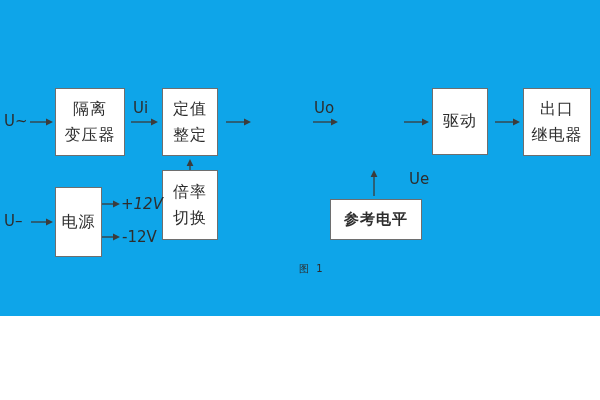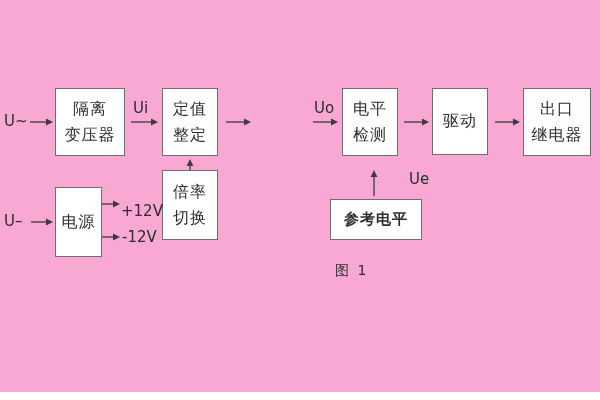--- a/index.html
+++ b/index.html
@@ -4,22 +4,22 @@
 <style>
   html, body {
     margin: 0;
     padding: 0;
     background: #ffffff;
     font-family: "DejaVu Sans", "Liberation Sans", sans-serif;
   }
   #canvas {
     position: relative;
     width: 600px;
-    height: 392px;
-    background: #f9a8d4;
+    height: 316px;
+    background: #0ea5e9;
     overflow: hidden;
     color: #2d2d2d;
   }
   .block {
     position: absolute;
     box-sizing: border-box;
     border: 1px solid #6e6e6e;
     background: #ffffff;
     display: flex;
     flex-direction: column;
@@ -37,24 +37,23 @@
     position: absolute;
     font-size: 15px;
     line-height: 1;
     color: #2d2d2d;
     white-space: nowrap;
   }
   .caption {
     position: absolute;
     left: 299px;
     top: 262px;
-    font-size: 14px;
+    font-size: 10px;
     color: #2d2d2d;
     letter-spacing: 2px;
-    margin-left: 36px;
   }
   #wires {
     position: absolute;
     left: 0;
     top: 0;
     width: 600px;
     height: 400px;
     pointer-events: none;
   }
   #wires line { stroke: #3c3c3c; stroke-width: 1.3; }
@@ -116,24 +115,20 @@
     <span class="line">隔离</span>
     <span class="line">变压器</span>
   </div>
 
   <div class="block" style="left:162px; top:88px; width:56px; height:68px;">
     <span class="line">定值</span>
     <span class="line">整定</span>
   </div>
 
 
-  <div class="block" style="left:342px; top:88px; width:56px; height:68px;">
-    <span class="line">电平</span>
-    <span class="line">检测</span>
-  </div>
 
   <div class="block" style="left:432px; top:88px; width:56px; height:67px;font-family:Liberation Mono, monospace;">
     <span class="line">驱动</span>
   </div>
 
   <div class="block" style="left:523px; top:88px; width:68px; height:68px;">
     <span class="line">出口</span>
     <span class="line">继电器</span>
   </div>
 
@@ -147,19 +142,19 @@
   </div>
 
   <div class="block" style="left:330px; top:199px; width:92px; height:41px; font-size:15px;font-weight:bold;">
     <span class="line">参考电平</span>
   </div>
 
   <span class="siglabel" style="left:4px; top:114px;">U~</span>
   <span class="siglabel" style="left:133px; top:101px;">Ui</span>
   <span class="siglabel" style="left:314px; top:101px;">Uo</span>
   <span class="siglabel" style="left:4px; top:214px;">U–</span>
-  <span class="siglabel" style="left:121px; top:204px;">+12V</span>
+  <span class="siglabel" style="left:121px; top:197px;font-style:italic;">+12V</span>
   <span class="siglabel" style="left:122px; top:230px;">-12V</span>
   <span class="siglabel" style="left:381px; top:172px;margin-left:28px;">Ue</span>
 
   <span class="caption">图 1</span>
 
 </div>
 
 </body></html>

